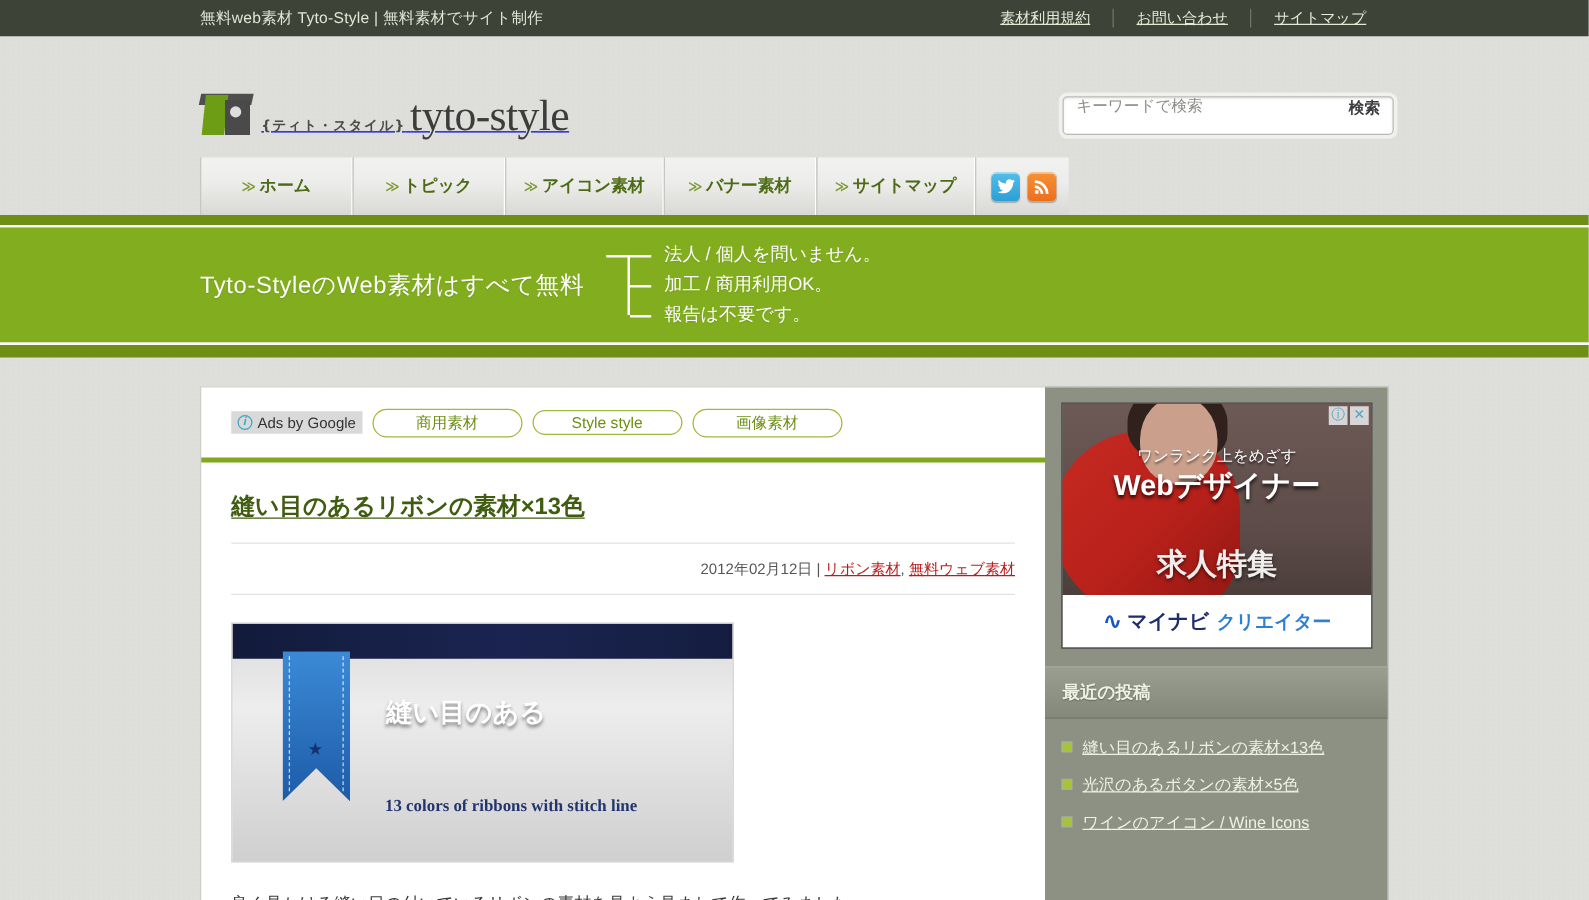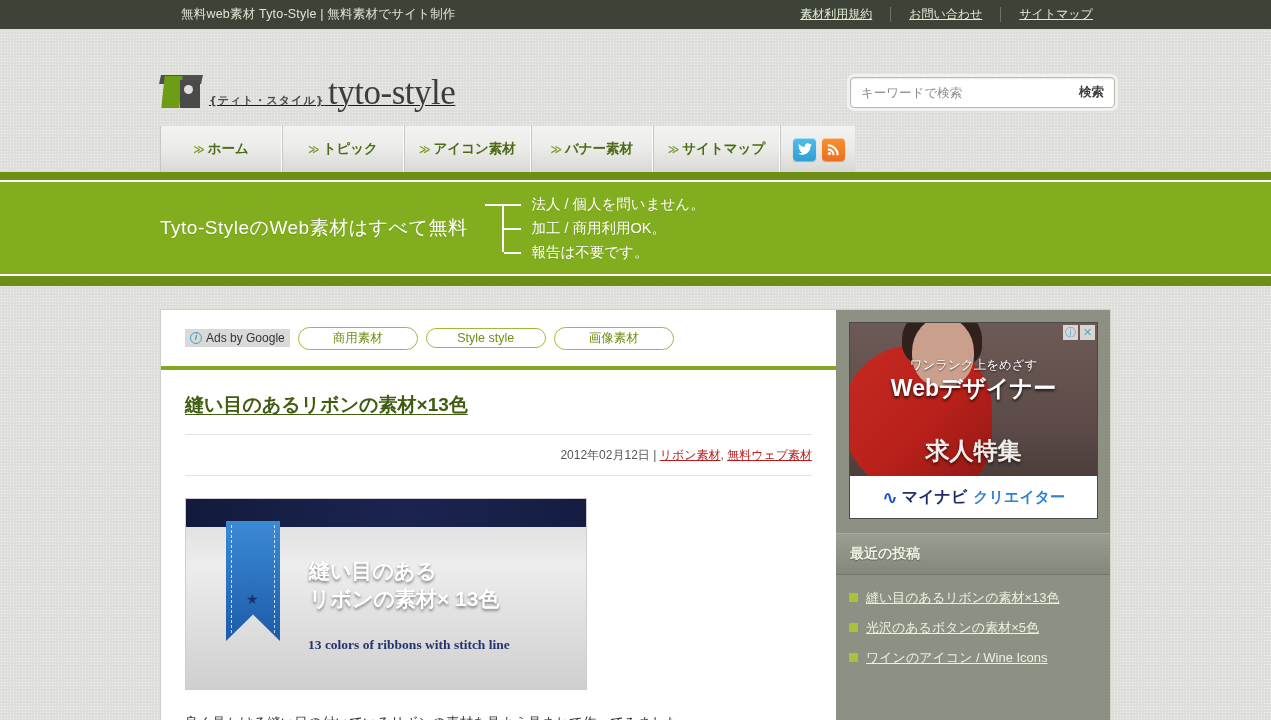--- a/index.html
+++ b/index.html
@@ -12,21 +12,21 @@
       radial-gradient(rgba(0,0,0,.035) .5px, transparent .5px);
     background-size:3px 3px, 4px 4px;
     background-position:0 0, 1px 2px;
     color:#333;
     font-size:13px;
   }
 
   
   .topbar{
     height:29px; background:#3e4338; width:100%;
-    display:flex; align-items:center; position:relative;padding-left:21px;
+    display:flex; align-items:center; position:relative;
   }
   .topbar-inner{ width:1271px; display:flex; align-items:center; padding:0 160px; }
   .topbar-title{ color:#dfe6d4; font-size:12.5px; letter-spacing:.2px; }
   .topbar-links{ margin-left:auto; display:flex; align-items:center; }
   .topbar-links a{
     color:#e4ecd8; font-size:12px; text-decoration:underline; padding:0 18px;
     white-space:nowrap;
   }
   .topbar-sep{ width:1px; height:15px; background:#6e7465; }
 
@@ -61,21 +61,21 @@
     font-size:35px; color:#3c3c3c; letter-spacing:-.5px; line-height:.95;
   }
 
   .searchbox{
     position:absolute; right:156px; top:48px;
     width:265px; height:31px;
     background:#ffffff;
     border:1px solid #b9b9b4;
     border-radius:4px;
     box-shadow:0 0 0 3px rgba(255,255,255,.55), inset 0 1px 2px rgba(0,0,0,.10);
-    display:flex; align-items:center; padding:0 10px;
+    display:flex; align-items:flex-start; padding:0 10px;
   }
   .searchbox input{
     border:0; outline:0; flex:1; font-size:12.5px; color:#4b4b4b;
     background:transparent; font-family:inherit;
   }
   .searchbox input::placeholder{ color:#8b8b88; }
   .search-btn{
     font-size:12.5px; font-weight:bold; color:#3d3d3d; cursor:pointer;
     background:none; border:0; font-family:inherit; padding-left:8px;
   }
@@ -406,21 +406,20 @@
         <a href="#">リボン素材</a><span>,</span>
         <a href="#">無料ウェブ素材</a>
       </div>
 
       <div class="post-image">
         <div class="topband"></div>
         <div class="ribbon"></div>
         <div class="star">★</div>
         <div class="cap">
           <div>縫い目のある</div>
-          <div>リボンの素材×  13色</div>
         </div>
         <div class="sub">13 colors of ribbons with stitch line</div>
       </div>
 
       <p class="post-body">良く見かける縫い目の付いているリボンの素材を見よう見まねで作ってみました。</p>
     </div>
   </main>
 
   <aside class="sidebar">
 

